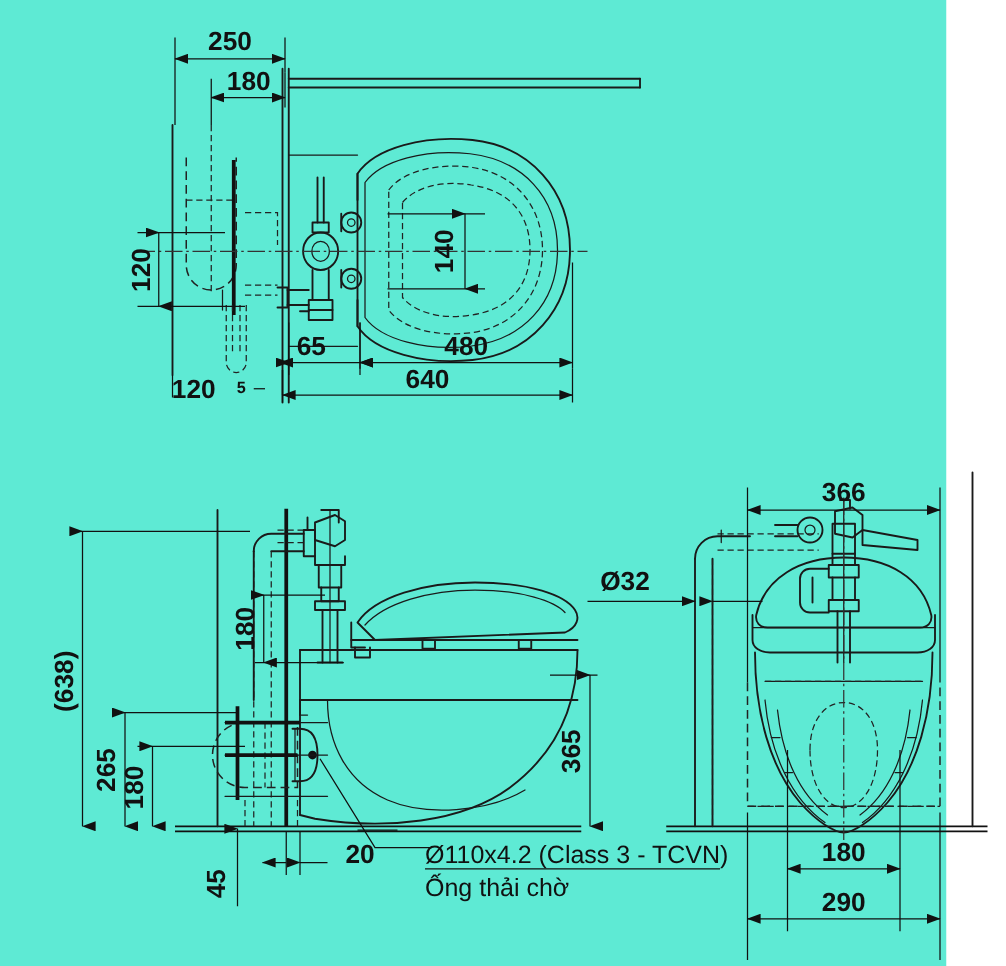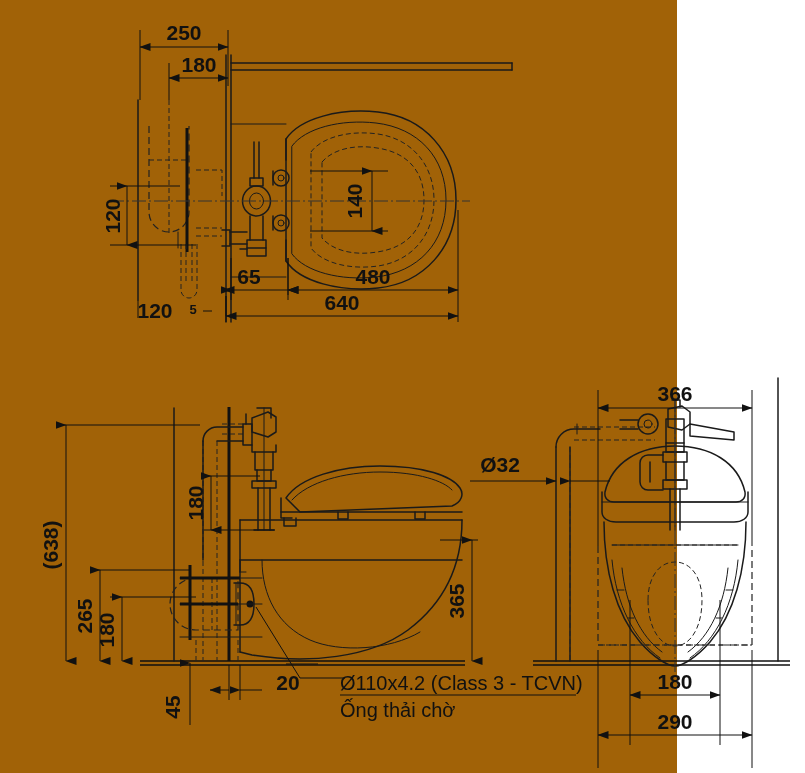--- a/index.html
+++ b/index.html
@@ -3,21 +3,21 @@
 <meta charset="utf-8">
 <title>Wall-hung Toilet Installation Drawing</title>
 <style>
   html,body{margin:0;padding:0;background:#ffffff;}
   body{
     width:805px;height:773px;
     font-family:"Liberation Sans", sans-serif;
     color:#111;
     overflow:hidden;
   }
-  #sheet{position:relative;width:677px;height:773px;background:#a16207;text-align:right;}
+  #sheet{position:relative;width:757px;height:773px;background:#5eead4;text-align:right;}
   #sheet svg{display:block;}
   .dimtext{
     font-family:"Liberation Sans", sans-serif;
     font-size:21px;
     font-weight:700;
     fill:#111;
     letter-spacing:0px;
   }
   .dimtext-sm{
     font-family:"Liberation Sans", sans-serif;

